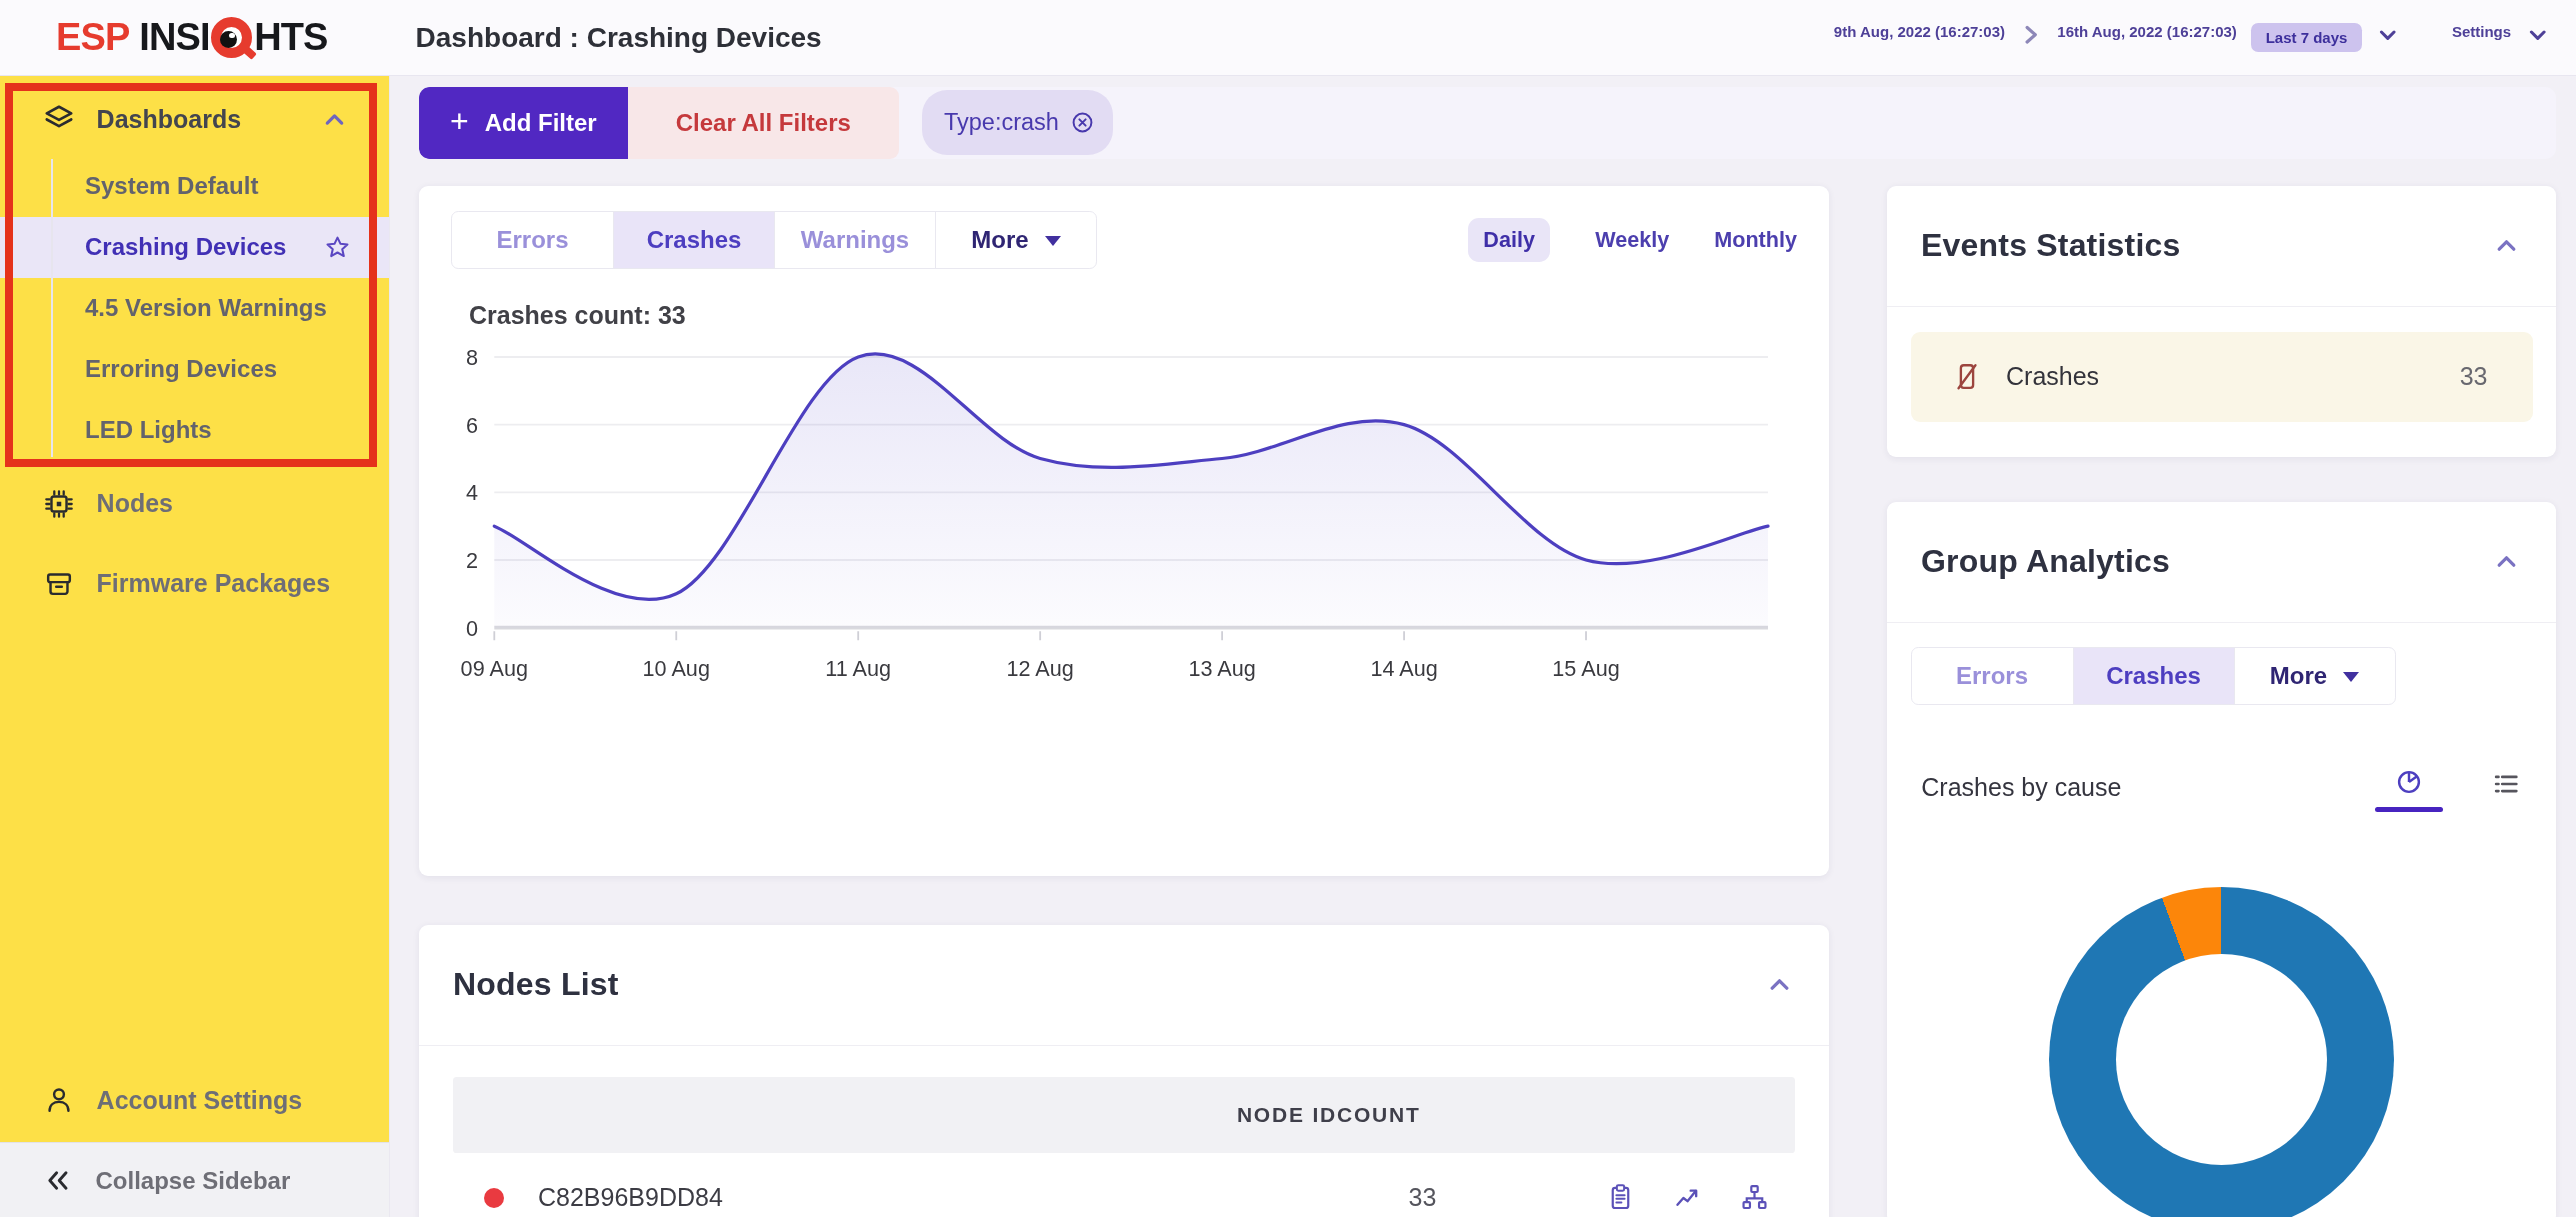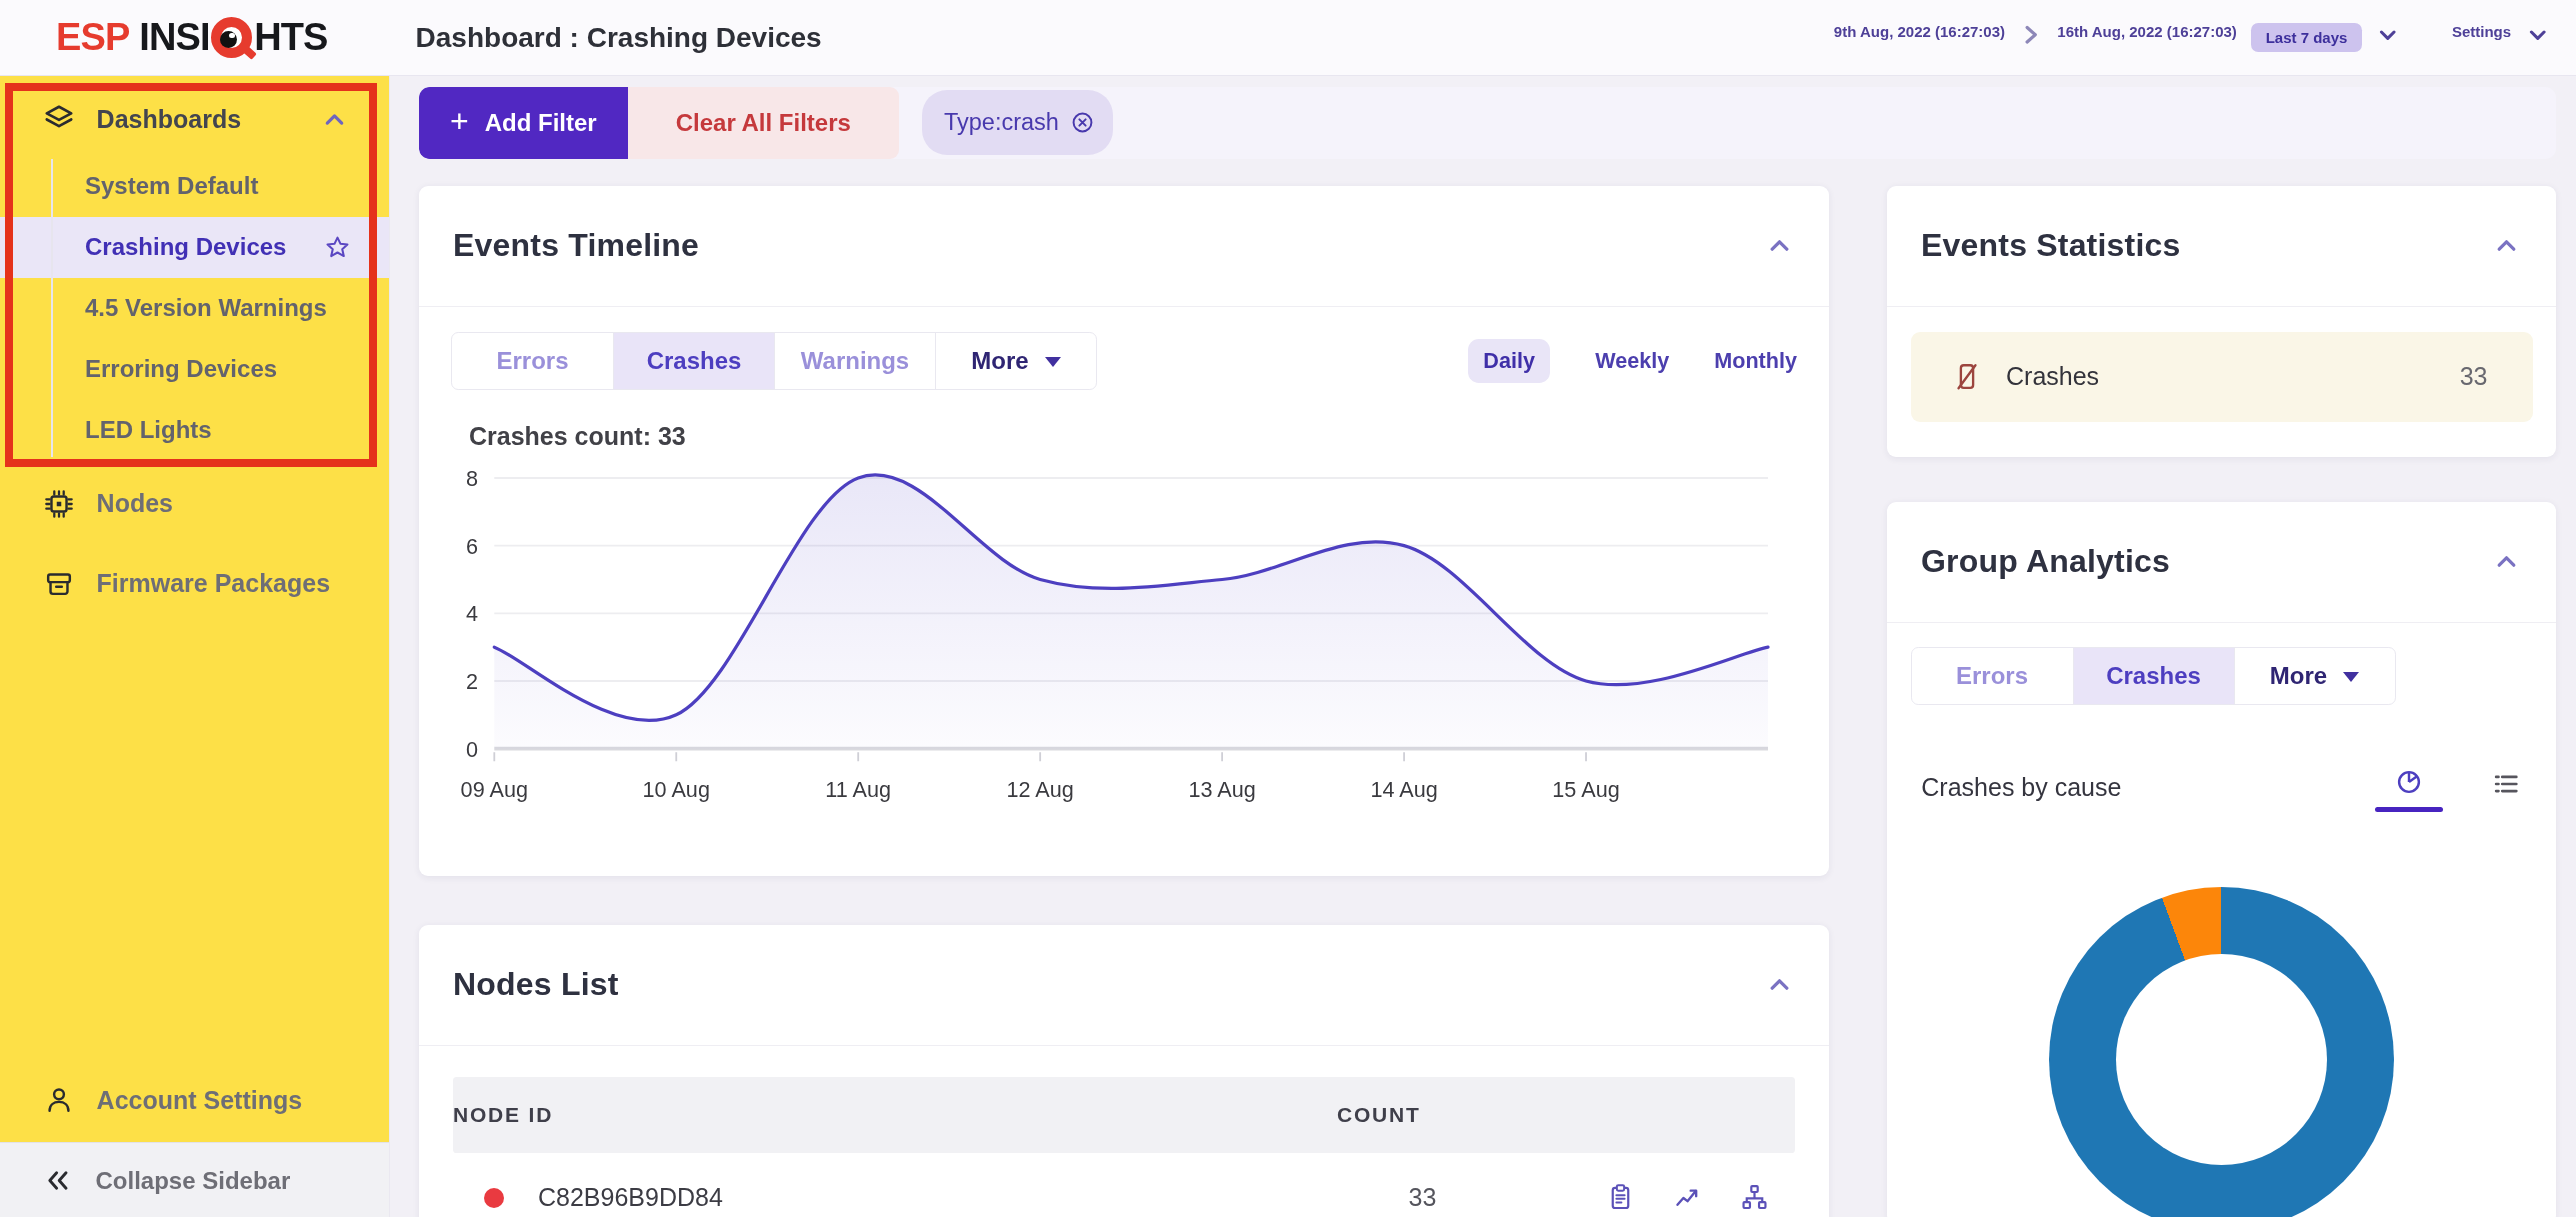--- a/index.html
+++ b/index.html
@@ -77,21 +77,21 @@
   .granularity { margin-left:auto; display:flex; align-items:center; gap:32px; font-size:21.6px; font-weight:bold; color:#4c3fae; }
   .gran { cursor:pointer;margin-left:13px; }
   .gran.active { background:#e9e5f7; padding:9px 15.3px; border-radius:10.8px; color:#3f2fa8; }
   .count-label { margin-top:32px; margin-left:18px; font-size:25px; font-weight:bold; color:#414147; }
   .chart-wrap { margin-top:16px; }
 
   
   .nl-panel { margin-top:49px; height:505px; }
   .nl-body { padding:31px 34px 0; }
   .table-head { height:76px; background:#f1f1f4; border-radius:3.6px; display:flex; align-items:center; font-size:21px; letter-spacing:1.8px; color:#3f3f4a; font-weight:bold; }
-  .th-node { width:884px; }
+  .th-node { padding-left:87px; width:884px;text-align:right; }
   .node-row { height:90px; display:flex; align-items:center; font-size:25px; color:#3c3c44; }
   .status-dot { margin-left:31px; width:20px; height:20px; border-radius:50%; background:#e93a40; flex:none; }
   .node-id { margin-left:34px; width:817px; }
   .node-count { width:135px; text-align:center; color:#55555d; }
   .row-icons { margin-left:auto; margin-right:25px; display:flex; gap:36px; color:#5b51b8; }
   .row-icons span { display:flex; cursor:pointer; }
 
   
   .es-panel { height:271px; }
   .es-body { padding:25px 23.5px 0; }
@@ -256,28 +256,20 @@
                 <path d="M10.5 10.5 L17.5 17.5 M17.5 10.5 L10.5 17.5" stroke="currentColor" stroke-width="2.2" stroke-linecap="round"></path>
               </svg>
           </span>
         </span>
       </div>
 
       <div class="columns">
         <div class="col-left">
 
           <section class="panel et-panel">
-            <div class="panel-header">
-              <span class="panel-title">Events Timeline</span>
-              <span class="collapse-chev">
-                <svg width="31" height="31" viewBox="0 0 34 34">
-                    <path d="M9 21 L17 13 L25 21" fill="none" stroke="currentColor" stroke-width="3.6" stroke-linecap="round" stroke-linejoin="round"></path>
-                  </svg>
-              </span>
-            </div>
             <div class="et-body">
               <div class="tab-row">
                 <div class="tab-group">
                   <div class="tab">Errors</div>
                   <div class="tab active">Crashes</div>
                   <div class="tab">Warnings</div>
                   <div class="tab more">
                     <span>More</span>
                     <span class="caret"></span>
                   </div>

